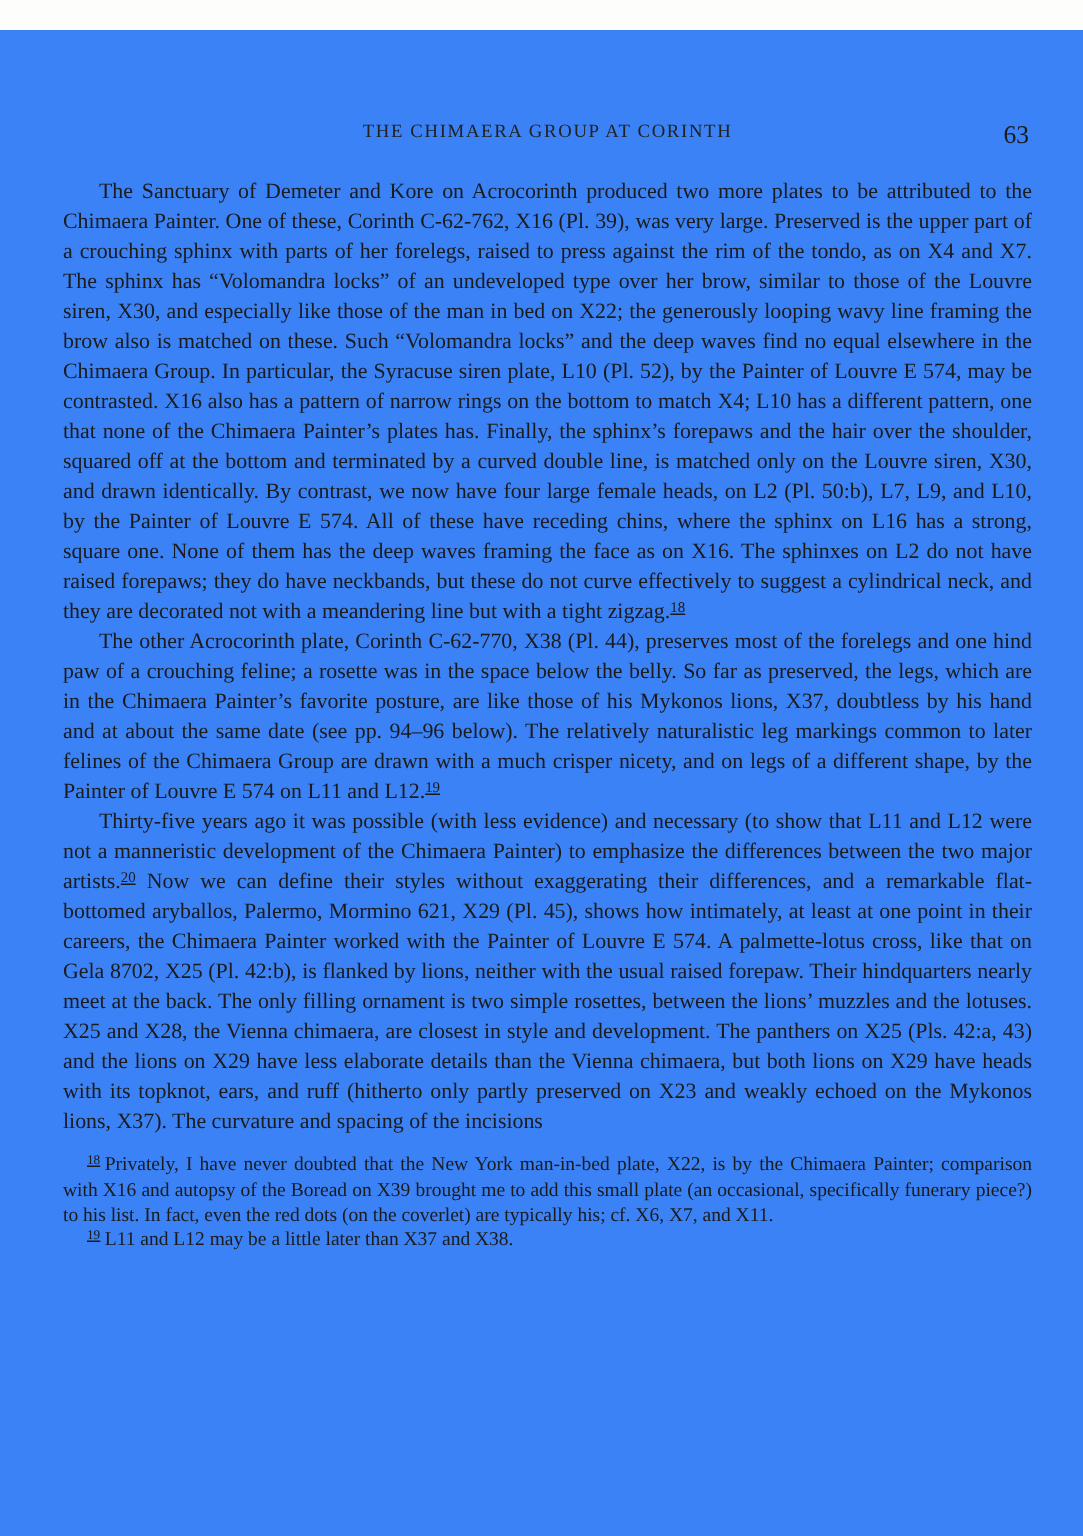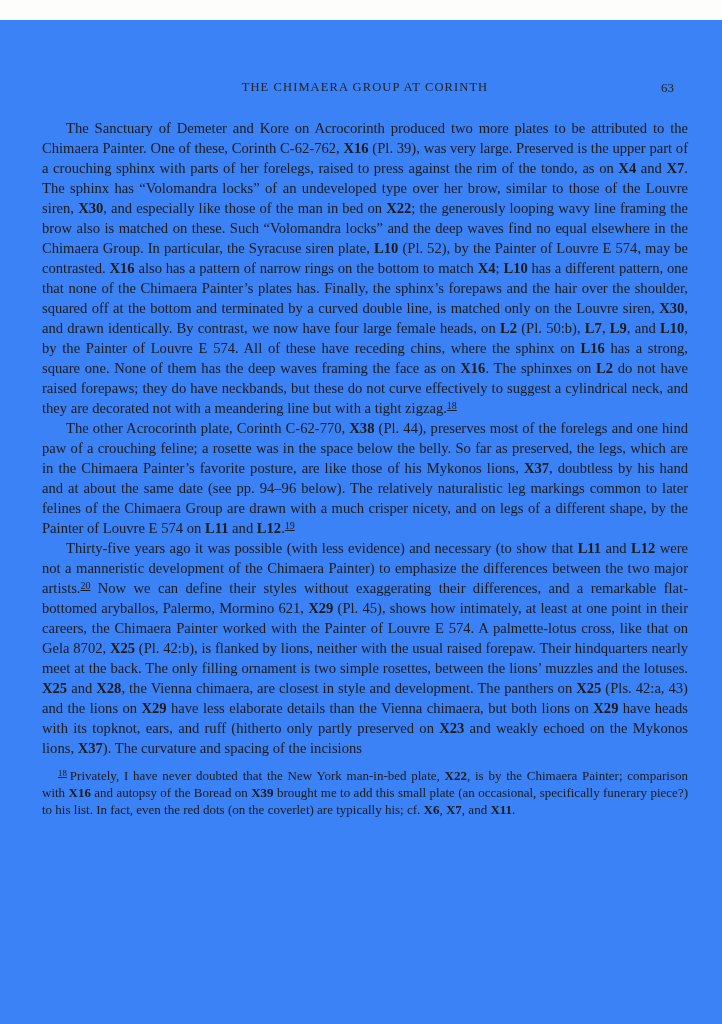--- a/index.html
+++ b/index.html
@@ -18,23 +18,23 @@
   .header { position: relative; height: 20px; margin-bottom: 18px; }
   .running-title {
     display: block;
     text-align: center;
     font-size: 12.5px;
     letter-spacing: 1.1px;
     color: #222;
   }
   .page-number {
     position: absolute;
-    right: 14px;
+    right: 2px;
     top: 0;
-    font-size: 13px;
+    font-size: 17px;
   }
   .body-text {
     font-size: 14.6px;
     line-height: 20px;
     text-align: justify;
   }
   .para { text-indent: 24px; }
   .footnotes {
     margin-top: 10px;
     font-size: 13px;
@@ -44,21 +44,21 @@
   .footnote { text-indent: 16px; }
   sup {
     font-size: 0.68em;
     line-height: 0;
     vertical-align: baseline;
     position: relative;
     top: -0.45em;
     text-decoration: underline;
   }
   sup.fn-num { margin-right: 3px; }
-  b { font-weight: bold; }
+  b { font-weight: normal; }
   .scan-bar {
     position: absolute;
     left: 36px;
     right: 0;
     bottom: 2px;
     height: 13px;
     background: #000;
   }
 </style>
 </head>
@@ -71,16 +71,17 @@
   </div>
 
   <div class="body-text">
       <p class="para"><span>The Sanctuary of Demeter and Kore on Acrocorinth produced two more plates to be attributed to the Chimaera Painter. One of these, Corinth C-62-762, </span><b>X16</b><span> (Pl. 39), was very large. Preserved is the upper part of a crouching sphinx with parts of her forelegs, raised to press against the rim of the tondo, as on </span><b>X4</b><span> and </span><b>X7</b><span>. The sphinx has “Volomandra locks” of an undeveloped type over her brow, similar to those of the Louvre siren, </span><b>X30</b><span>, and especially like those of the man in bed on </span><b>X22</b><span>; the generously looping wavy line framing the brow also is matched on these. Such “Volomandra locks” and the deep waves find no equal elsewhere in the Chimaera Group. In particular, the Syracuse siren plate, </span><b>L10</b><span> (Pl. 52), by the Painter of Louvre E 574, may be contrasted. </span><b>X16</b><span> also has a pattern of narrow rings on the bottom to match </span><b>X4</b><span>; </span><b>L10</b><span> has a different pattern, one that none of the Chimaera Painter’s plates has. Finally, the sphinx’s forepaws and the hair over the shoulder, squared off at the bottom and terminated by a curved double line, is matched only on the Louvre siren, </span><b>X30</b><span>, and drawn identically. By contrast, we now have four large female heads, on </span><b>L2</b><span> (Pl. 50:b), </span><b>L7</b><span>, </span><b>L9</b><span>, and </span><b>L10</b><span>, by the Painter of Louvre E 574. All of these have receding chins, where the sphinx on </span><b>L16</b><span> has a strong, square one. None of them has the deep waves framing the face as on </span><b>X16</b><span>. The sphinxes on </span><b>L2</b><span> do not have raised forepaws; they do have neckbands, but these do not curve effectively to suggest a cylindrical neck, and they are decorated not with a meandering line but with a tight zigzag.</span><sup>18</sup></p>
       <p class="para"><span>The other Acrocorinth plate, Corinth C-62-770, </span><b>X38</b><span> (Pl. 44), preserves most of the forelegs and one hind paw of a crouching feline; a rosette was in the space below the belly. So far as preserved, the legs, which are in the Chimaera Painter’s favorite posture, are like those of his Mykonos lions, </span><b>X37</b><span>, doubtless by his hand and at about the same date (see pp. 94–96 below). The relatively naturalistic leg markings common to later felines of the Chimaera Group are drawn with a much crisper nicety, and on legs of a different shape, by the Painter of Louvre E 574 on </span><b>L11</b><span> and </span><b>L12</b><span>.</span><sup>19</sup></p>
       <p class="para"><span>Thirty-five years ago it was possible (with less evidence) and necessary (to show that </span><b>L11</b><span> and </span><b>L12</b><span> were not a manneristic development of the Chimaera Painter) to emphasize the differences between the two major artists.</span><sup>20</sup><span> Now we can define their styles without exaggerating their differences, and a remarkable flat-bottomed aryballos, Palermo, Mormino 621, </span><b>X29</b><span> (Pl. 45), shows how intimately, at least at one point in their careers, the Chimaera Painter worked with the Painter of Louvre E 574. A palmette-lotus cross, like that on Gela 8702, </span><b>X25</b><span> (Pl. 42:b), is flanked by lions, neither with the usual raised forepaw. Their hindquarters nearly meet at the back. The only filling ornament is two simple rosettes, between the lions’ muzzles and the lotuses. </span><b>X25</b><span> and </span><b>X28</b><span>, the Vienna chimaera, are closest in style and development. The panthers on </span><b>X25</b><span> (Pls. 42:a, 43) and the lions on </span><b>X29</b><span> have less elaborate details than the Vienna chimaera, but both lions on </span><b>X29</b><span> have heads with its topknot, ears, and ruff (hitherto only partly preserved on </span><b>X23</b><span> and weakly echoed on the Mykonos lions, </span><b>X37</b><span>). The curvature and spacing of the incisions</span></p>
     </div>
 
   <div class="footnotes">
       <p class="footnote"><sup class="fn-num">18</sup><span>Privately, I have never doubted that the New York man-in-bed plate, </span><b>X22</b><span>, is by the Chimaera Painter; comparison with </span><b>X16</b><span> and autopsy of the Boread on </span><b>X39</b><span> brought me to add this small plate (an occasional, specifically funerary piece?) to his list. In fact, even the red dots (on the coverlet) are typically his; cf. </span><b>X6</b><span>, </span><b>X7</b><span>, and </span><b>X11</b><span>.</span></p>
+      <p class="footnote"><sup class="fn-num">19</sup><b>L11</b><span> and </span><b>L12</b><span> may be a little later than </span><b>X37</b><span> and </span><b>X38</b><span>.</span></p>
     </div>
 
   <div class="scan-bar" style="background: rgb(0, 0, 0);"></div>
 </div>
 
 </body></html>

